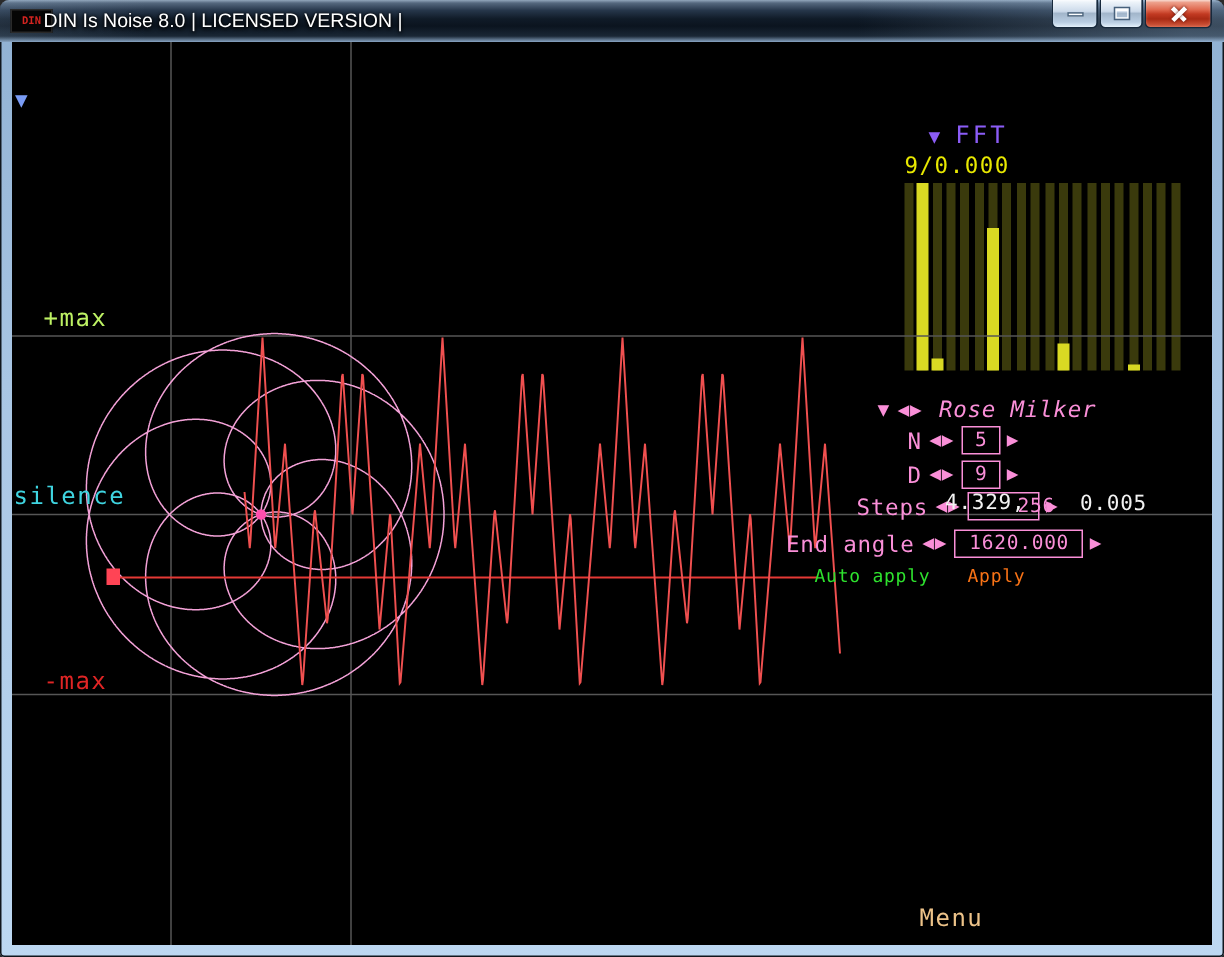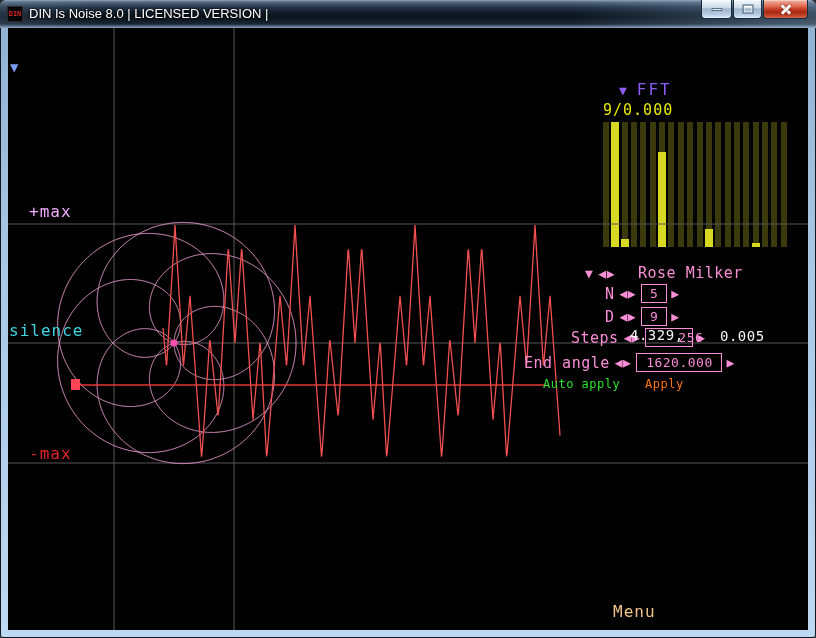--- a/index.html
+++ b/index.html
@@ -14,21 +14,21 @@
   }
 
   
   .titlebar{
     position:absolute; left:0; top:0; width:816px; height:28px;
     background:
       linear-gradient(90deg, rgba(140,170,200,.18) 0%, rgba(0,0,0,0) 12%, rgba(0,0,0,0) 70%, rgba(170,205,240,.30) 97%),
       linear-gradient(180deg,#93a7bc 0px,#55687e 2px,#26364a 7px,#101b28 45%,#0b141f 62%,#1a2735 86%,#8aa6c4 100%);
   }
   .app-icon{
-    position:absolute; left:7px; top:6px; width:16px; height:16px;
+    position:absolute; left:7px; top:6px; width:28px; height:16px;
     background:#050505; border:1px solid #2a2a2a;
     color:#d42420; font:bold 7px/14px "DejaVu Sans Mono",monospace; text-align:center; letter-spacing:0;
   }
   .win-title{
     position:absolute; left:29px; top:0; height:28px; line-height:27px;
     color:#ffffff; font:13px/27px "Liberation Sans",sans-serif;
     text-shadow:0 1px 3px #000, 0 0 2px #000; white-space:nowrap;
   }
   .winbtns{ position:absolute; right:8px; top:0; display:flex; }
   .wbtn{
@@ -52,21 +52,21 @@
   
   .canvas{
     position:absolute; left:8px; top:28px; width:800px; height:602px;
     background:#000;
   }
   #scene{ position:absolute; left:0; top:0; z-index:2; pointer-events:none; }
   .txt{ position:absolute; white-space:nowrap; z-index:3; }
 
   .patch-label{ left:21px; top:7px; font-size:16px; letter-spacing:1px; color:#e9e98a; }
   .marker-blue{ left:2px; top:31px; font-size:14px; color:#7a9cf5; }
-  .lbl-max-top{ left:21px; top:174px; font-size:16px; letter-spacing:1px; color:#f0abfc; }
+  .lbl-max-top{ left:21px; top:174px; font-size:16px; letter-spacing:1px; color:#bef264; }
   .lbl-silence{ left:1px;  top:293px; font-size:16px; letter-spacing:1px; color:#3fd4e0; }
   .lbl-max-bot{ left:21px; top:416px; font-size:16px; letter-spacing:1px; color:#e02525;text-align:right; }
   .menu-label{ left:605px; top:574px; font-size:16px; letter-spacing:1px; color:#edc389; z-index:3; }
 
   
   .fft-header{ left:611px; top:52px; font-size:16px; letter-spacing:2px; color:#8b5cf6; z-index:1;}
   .fft-header .tri{ font-size:13px; margin-right:8px; }
   .fft-readout{ left:595px; top:73px; font-size:15px; letter-spacing:1px; color:#e8e800; z-index:1;}
   .fft-bars{ position:absolute; left:595px; top:94px; width:187px; height:125px; z-index:1; }
   .fft-col{ position:absolute; top:0; width:6px; height:125px; background:#3a3a0c; }
@@ -75,21 +75,21 @@
   
   .rm{ position:absolute; z-index:3; color:#fa8fd8; font-size:15px; letter-spacing:0.5px; white-space:nowrap;
        display:flex; align-items:center; }
   .rm .tri{ font-size:13px; }
   .rm .arr{ font-size:13px; line-height:1; }
   .rm .pair{ display:inline-flex; gap:0px; margin:0 5px; }
   .rm .spacer{ width:4px; }
   .spin-box{ display:inline-block; border:1px solid #fa8fd8; height:19px; line-height:17px;
              text-align:center; font-size:13px; letter-spacing:0.5px; background:transparent; }
   .rm-header{ left:577px; top:236px; }
-  .rm-header .title{ margin-left:18px; }
+  .rm-header .title{ margin-left:6px;font-style:italic; }
   .row-n{ left:597px; top:256px; }
   .row-d{ left:597px; top:279px; }
   .row-steps{ left:563px; top:300px; }
   .row-end{ left:516px; top:325px; }
   .box-small{ width:26px; }
   .box-steps{ width:48px;padding-left:32px; }
   .box-end{ width:86px; }
   .auto-apply{ left:535px; top:349px; font-size:12px; letter-spacing:0.5px; color:#2ee22e; z-index:3; }
   .apply-btn{ left:637px; top:349px; font-size:12px; letter-spacing:0.5px; color:#f97316; z-index:3; }
 

